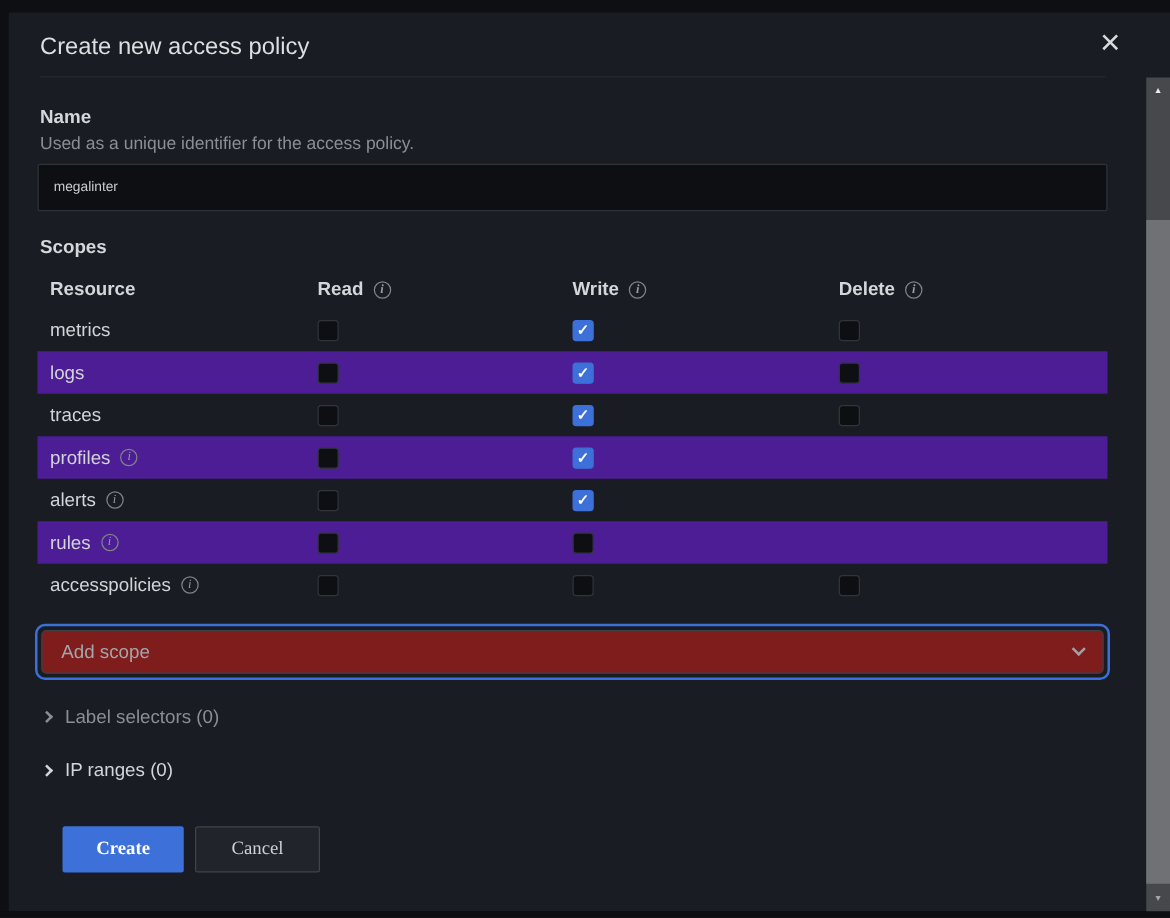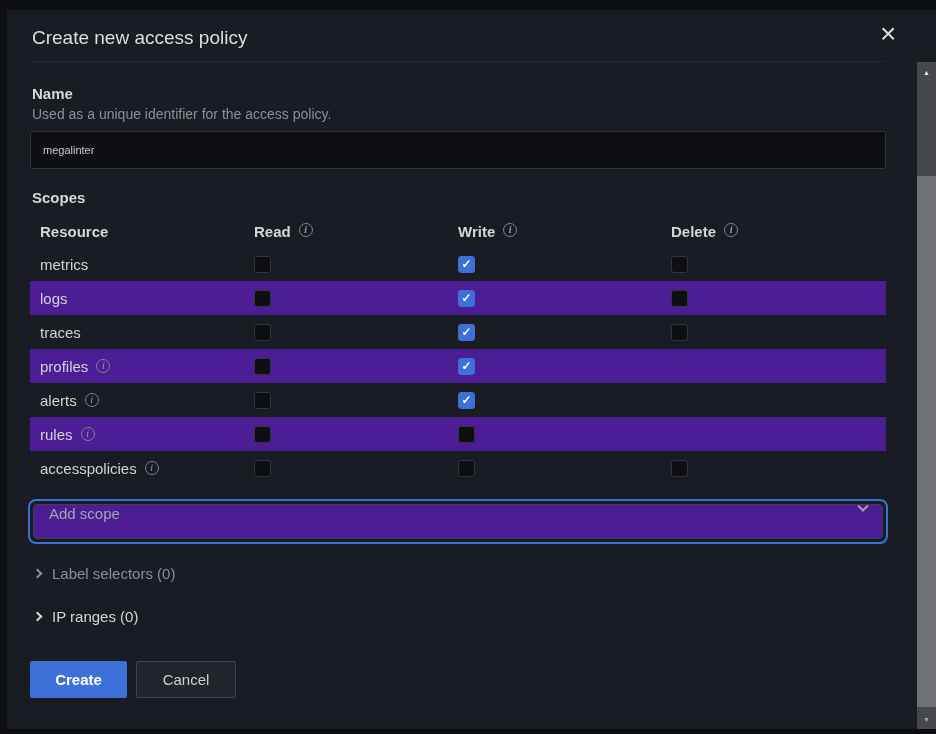--- a/index.html
+++ b/index.html
@@ -28,21 +28,21 @@
   }
 
   .scopes-label { left:32px; top:189px; font-size:15px; font-weight:bold; color:#d5d7db; }
 
   .scopes-table { left:30px; top:216px; width:856px; }
   .thead, .trow {
     display:grid; grid-template-columns:214px 204px 213px 1fr;
     align-items:center; padding-left:10px;
   }
   .thead { height:31px; }
-  .th { font-size:15px; font-weight:bold; color:#d4d6da; display:flex; }
+  .th { font-size:15px; font-weight:bold; color:#d4d6da; display:flex; align-items:center; }
   .trow { height:34px; font-size:15px; color:#d2d4d8; }
   .trow.stripe { background:#4c1d95; }
   .rlabel { display:flex; align-items:center; }
 
   .info-icon {
     width:14px; height:14px; border-radius:50%; border:1px solid #7f838a;
     color:#9a9da2; font-size:10px; line-height:1; margin-left:8px;
     display:inline-flex; align-items:center; justify-content:center;
     font-family:"Liberation Serif", serif; font-style:italic; flex:0 0 auto;
   }
@@ -51,40 +51,40 @@
     border:1px solid #31343b; display:flex; align-items:center; justify-content:center;
     color:transparent; font-size:12px; cursor:pointer;
   }
   .cb.checked { background:var(--accent,#3d71d9); border-color:var(--accent,#3d71d9); color:#fff; font-weight:bold; }
 
   .select-outer {
     left:28px; top:499px; width:860px; height:45px;
     border:2px solid var(--focus,#3a70da); border-radius:8px; padding:3px;
   }
   .select-inner {
-    width:100%; height:100%; background:#4c1d95; border:1px solid #3d4149; border-radius:4px;
-    display:flex; justify-content:space-between; padding:0 15px;
+    width:100%; height:100%; background:#7f1d1d; border:1px solid #3d4149; border-radius:4px;
+    display:flex; align-items:center; justify-content:space-between; padding:0 15px;
     color:#a2a6ac; font-size:15px; cursor:pointer;
   }
   .chev-down {
     width:8px; height:8px; border-right:2px solid #9fa3a8; border-bottom:2px solid #9fa3a8;
     transform:rotate(45deg) translate(-2px,-2px);
   }
 
   .section-row { display:flex; align-items:center; gap:11px; font-size:15px; cursor:pointer;text-align:center; }
   .section-row.muted { color:#8b8e94; }
   .section-row.normal { color:#d3d5d9; }
   .sec-label-selectors { left:34px; top:565px; }
   .sec-ip-ranges { left:34px; top:608px; }
   .chev-right {
     width:7px; height:7px; border-top:2px solid currentColor; border-right:2px solid currentColor;
     transform:rotate(45deg); flex:0 0 auto;
   }
 
-  .btn { border:none; border-radius:2px; font-size:15px; cursor:pointer; font-family:Liberation Sans, sans-serif; }
+  .btn { border:none; border-radius:2px; font-size:15px; cursor:pointer; font-family:Liberation Serif, serif;margin-left:20px; }
   .btn-create { left:30px; top:661px; width:97px; height:37px; background:var(--accent,#3d71d9); color:#ffffff; font-weight:bold; }
   .btn-cancel { left:136px; top:661px; width:100px; height:37px; background:#21242a; border:1px solid #3f434a; color:#ced0d4; }
 
   .bottom-strip { left:0; top:729px; width:936px; height:5px; background:#0b0d10; }
 
   .scrollbar { left:917px; top:62px; width:19px; height:667px; background:#46484c; }
   .sb-btn { position:absolute; left:0; width:100%; height:16px; display:flex; align-items:center; justify-content:center; font-size:7px; cursor:pointer; }
   .sb-up { top:2px; color:#e9eaec; }
   .sb-down { bottom:2px; color:#a3a5a8; }
   .sb-thumb { position:absolute; left:0; top:114px; width:100%; height:531px; background:#6f7175; cursor:pointer; }

